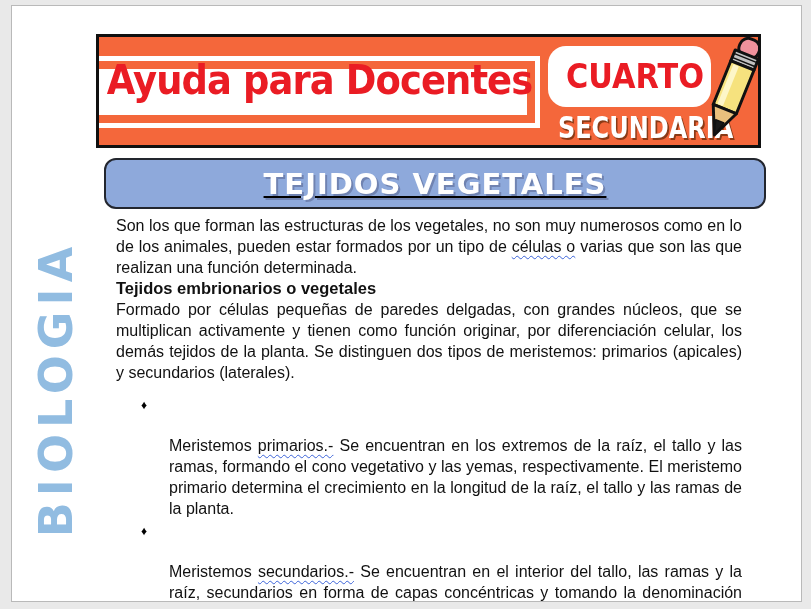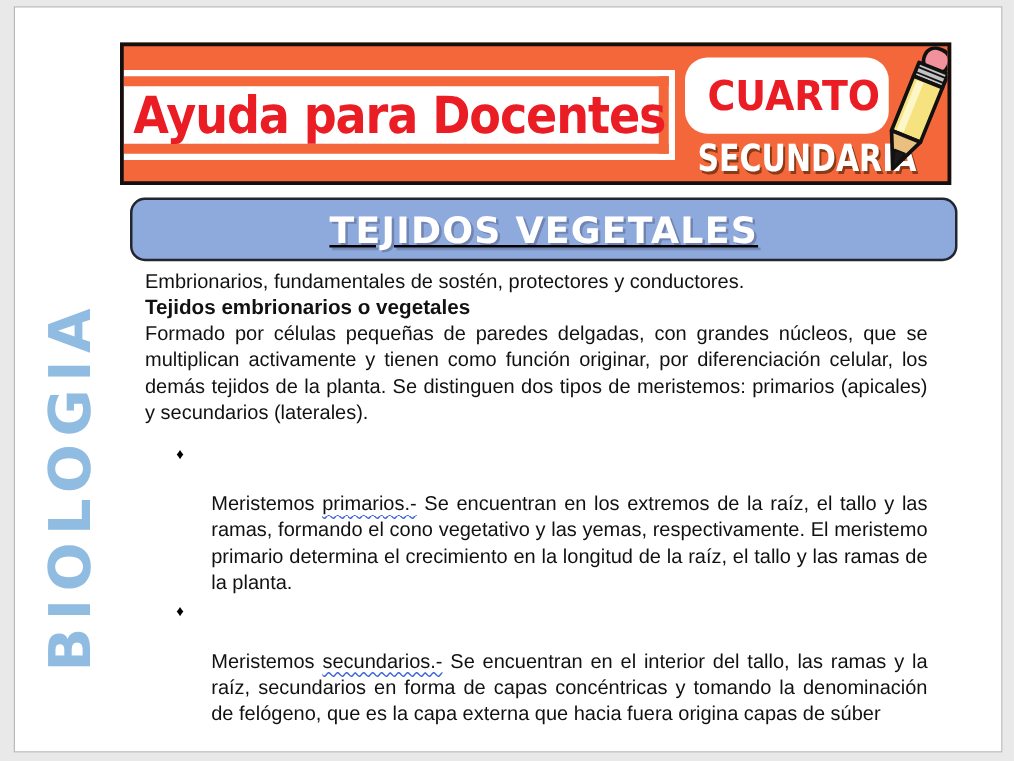--- a/index.html
+++ b/index.html
@@ -8,21 +8,21 @@
 
   .page { position:absolute; left:11px; top:5px; width:791px; height:597px;
           background:#ffffff; border:1px solid #b9b9b9; overflow:hidden; }
 
   
   .banner { position:absolute; left:84px; top:28px; width:665px; height:114px;
             background:#f4673b; border:3px solid #101010; overflow:hidden; }
   .band { position:absolute; left:0; top:19px; width:441px; height:72px; background:#ffffff; }
   .band-frame { position:absolute; left:0; top:5px; right:5px; bottom:5px;
                 border:8px solid #f4673b; border-left:none; }
-  .brand { position:absolute; inset:0; display:flex; align-items:center; justify-content:center; }
+  .brand { position:absolute; inset:0; display:flex; align-items:flex-start; justify-content:center; }
   .brand span { font-family:"DejaVu Sans", sans-serif; font-weight:bold; font-size:41px;
                 color:#ea1c24; transform:scaleX(.9); white-space:nowrap; letter-spacing:-1px; }
   .grade-box { position:absolute; left:449px; top:9px; width:163px; height:61px;
                background:#ffffff; border-radius:18px; display:flex;
                align-items:center; justify-content:center;padding-left:12px; }
   .grade-box span { font-family:"DejaVu Sans", sans-serif; font-weight:bold; font-size:33px;
                     color:#ea1c24; transform:scaleX(.92); white-space:nowrap; }
   .level { position:absolute; left:437px; top:73px; width:186px; text-align:center; }
   .level span { display:inline-block; font-family:"DejaVu Sans", sans-serif; font-weight:bold;
                 font-size:30px; color:#ffffff; transform:scaleX(.8); white-space:nowrap;
@@ -90,21 +90,21 @@
     </svg>
   </div>
 
   <div class="title-bar">
     <span>TEJIDOS VEGETALES</span>
   </div>
 
   <div class="side-label">BIOLOGIA</div>
 
   <div class="content">
-    <p>Embrionarios, fundamentales de sostén, protectores y conductores.</p>
+    <p class="jst"><span>Son los que forman las estructuras de los vegetales, no son muy numerosos como en lo de los animales, pueden estar formados por un tipo de </span><span class="squiggle">células o</span><span> varias que son las que realizan una función determinada.</span></p>
 
     <p class="heading">Tejidos embrionarios o vegetales</p>
 
     <p class="jst para2">Formado por células pequeñas de paredes delgadas, con grandes núcleos, que se multiplican activamente y tienen como función originar, por diferenciación celular, los demás tejidos de la planta. Se distinguen dos tipos de meristemos: primarios (apicales) y secundarios (laterales).</p>
 
     <div class="bullets">
       <div class="bullet">
         <span class="marker">♦</span>
         <span class="btext"><span>Meristemos </span><span class="squiggle">primarios.-</span><span> Se encuentran en los extremos de la raíz, el tallo y las ramas, formando el cono vegetativo y las yemas, respectivamente. El meristemo primario determina el crecimiento en la longitud de la raíz, el tallo y las ramas de la planta.</span></span>
       </div>

